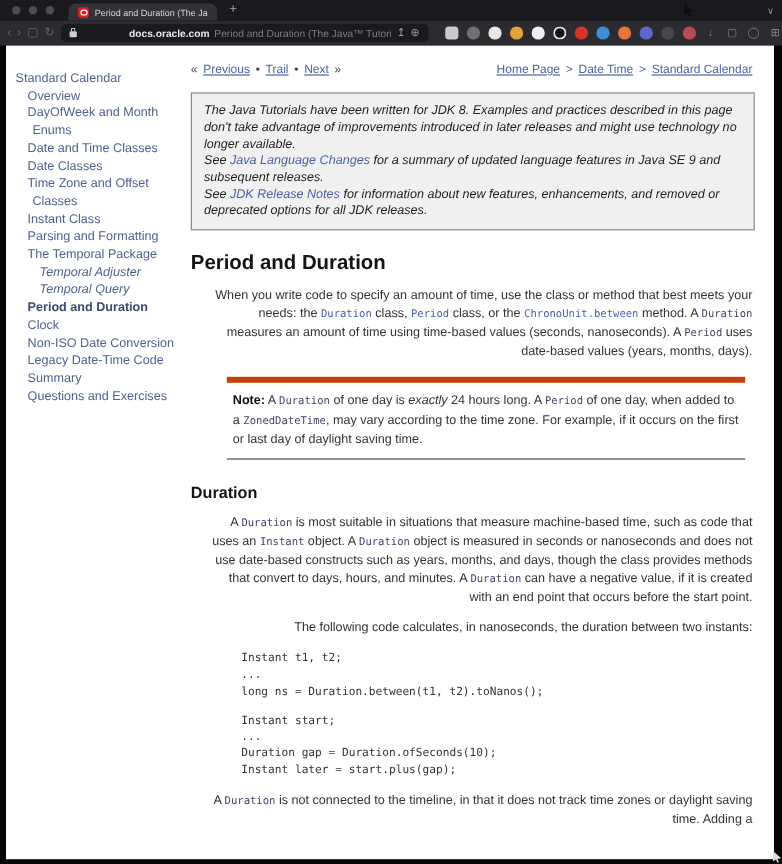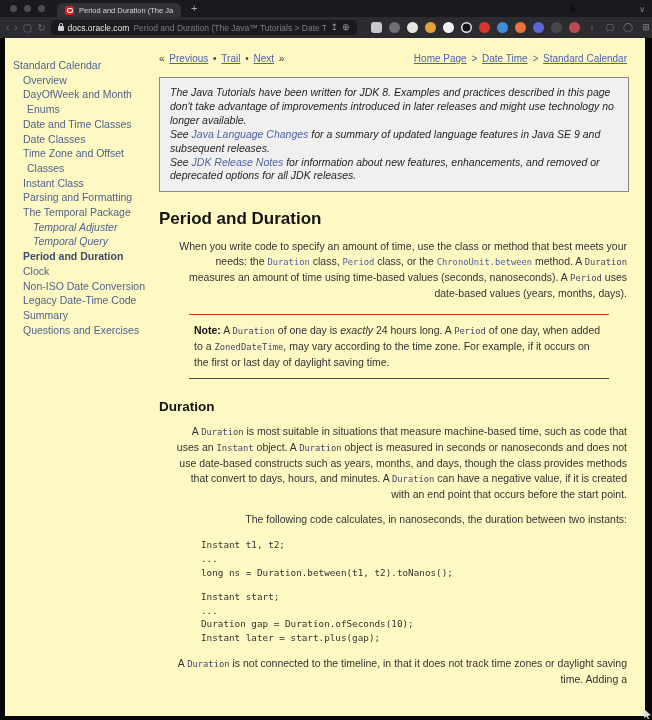--- a/index.html
+++ b/index.html
@@ -23,31 +23,31 @@
        clip-path:polygon(0 0,100% 62%,55% 68%,74% 100%,54% 100%,38% 73%,0 90%);
        filter:drop-shadow(0 0 1px #3e3e42);}
 
   .toolbar{height:21px;background:#2c2c30;display:flex;align-items:center;padding:0 6px;gap:5px;}
   .nav-icon{color:#68686d;font-size:10px;width:11px;text-align:center;line-height:11px;}
   .address-pill{width:292px;height:15px;background:#1b1b1e;border-radius:4px;display:flex;
        align-items:center;padding:0 7px;gap:4px;overflow:hidden;flex:none;}
   .lock-icon{width:6px;height:5px;background:#cfcfd2;border-radius:1px;position:relative;flex:none;margin-top:1px;}
   .lock-icon::before{content:"";position:absolute;top:-3px;left:1px;width:4px;height:3px;
        border:1px solid #cfcfd2;border-bottom:none;border-radius:2px 2px 0 0;box-sizing:border-box;}
-  .domain{color:#e9e9eb;font-weight:normal;font-size:8.5px;white-space:nowrap;}
+  .domain{color:#e9e9eb;font-weight:bold;font-size:8.5px;white-space:nowrap;margin-left:40px;}
   .path{color:#7e7e83;font-size:8.5px;white-space:nowrap;overflow:hidden;flex:1;}
   .pill-icon{color:#9c9ca1;font-size:9px;flex:none;line-height:9px;}
   .ext-divider{width:1px;height:12px;background:#48484c;margin:0 2px;}
   .extensions{display:flex;gap:7px;align-items:center;flex:1;justify-content:space-between;}
   .ext-icon{width:11px;height:11px;border-radius:50%;display:flex;align-items:center;
        justify-content:center;font-size:9px;line-height:9px;flex:none;}
   .ext-icon.square{border-radius:3px;}
 
   
-  .page{position:absolute;left:5px;right:7px;top:38px;bottom:4px;background:#fef9c3;
+  .page{position:absolute;left:5px;right:7px;top:38px;bottom:4px;background:#ffffff;
         display:flex;flex-direction:column;overflow:hidden;}
   .page-body{display:flex;flex:1;overflow:hidden;}
 
   .sidebar{width:150px;box-sizing:border-box;padding:20px 0 0 8px;flex:none;}
   .side-item{display:block;color:#51618f;font-size:10.5px;line-height:14.7px;text-decoration:none;}
   .side-item.lvl0{padding-left:4px;text-indent:-4px;}
   .side-item.lvl1{padding-left:14px;text-indent:-4px;}
   .side-item.lvl2{padding-left:24px;text-indent:-4px;font-style:italic;}
   .side-item.active{font-weight:bold;color:#3e4a6e;}
 
@@ -64,21 +64,21 @@
   .notice .lnk{font-style:italic;}
 
   h1{font-size:17px;margin:17px 0 10px;color:#141414;font-weight:bold;}
   h2{font-size:13.5px;margin:20px 0 8px 0;color:#141414;font-weight:bold;}
   .para{font-size:10.5px;line-height:15px;color:#333;margin:10px 2px 10px 15px;text-align:right;}
   .icode{font-family:"DejaVu Sans Mono",monospace;font-size:8.8px;color:#45456e;}
   a.icode{color:#4a5fa8;text-decoration:none;}
   .b{font-weight:bold;color:#111;}
   .em{font-style:italic;}
 
-  .note-box{margin:13px 20px 13px 30px;border-top:1px solid #c2410c;border-bottom:1px solid #4a4a4a;
+  .note-box{margin:13px 8px 13px 30px;border-top:5px solid #c2410c;border-bottom:1px solid #4a4a4a;
             padding:8px 5px;font-size:10.5px;line-height:15px;color:#333;}
 
   pre.codeblock{font-family:"DejaVu Sans Mono",monospace;font-size:9.3px;line-height:13.6px;
        color:#333;margin:11px 0 11px 42px;white-space:pre;}
 
   .page-footer{border-top:1px solid #9a9a9a;text-align:center;font-size:9.5px;
        padding:4px 0 5px;color:#888;flex:none;}
   .page-footer a{color:#4e63a0;text-decoration:none;margin:0 3px;}
 
   .cursor-small{position:absolute;right:1px;bottom:1px;width:7px;height:10px;background:#dedede;

